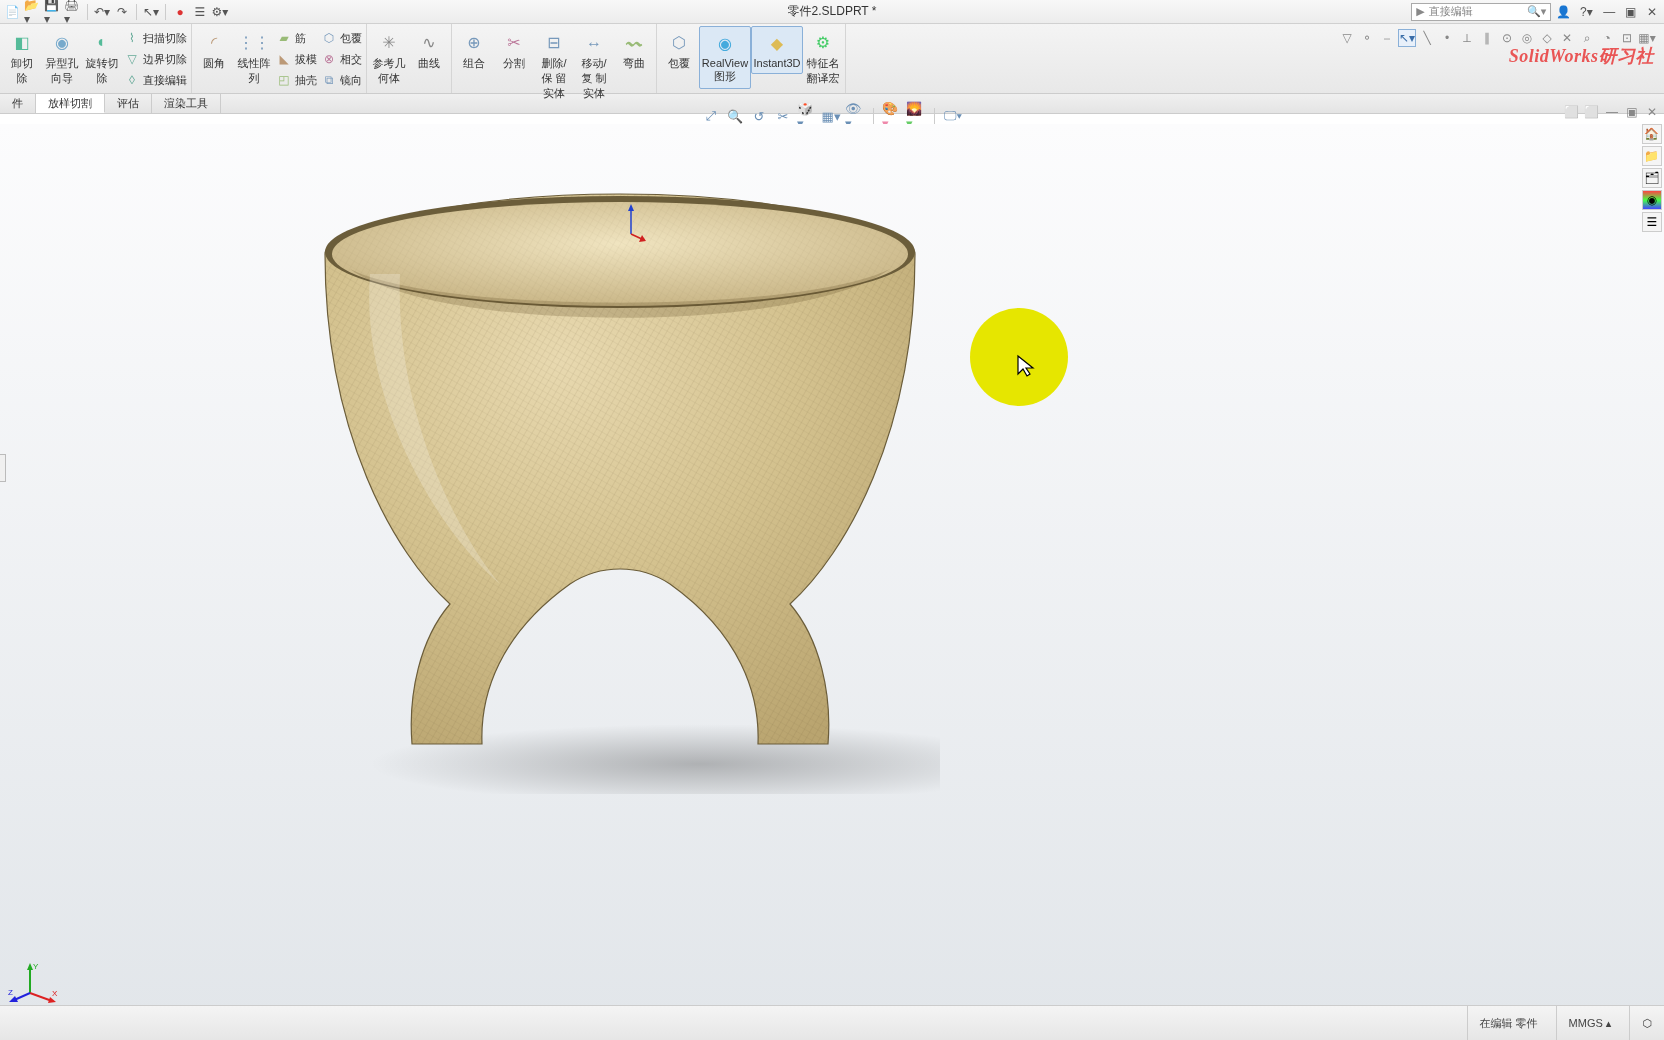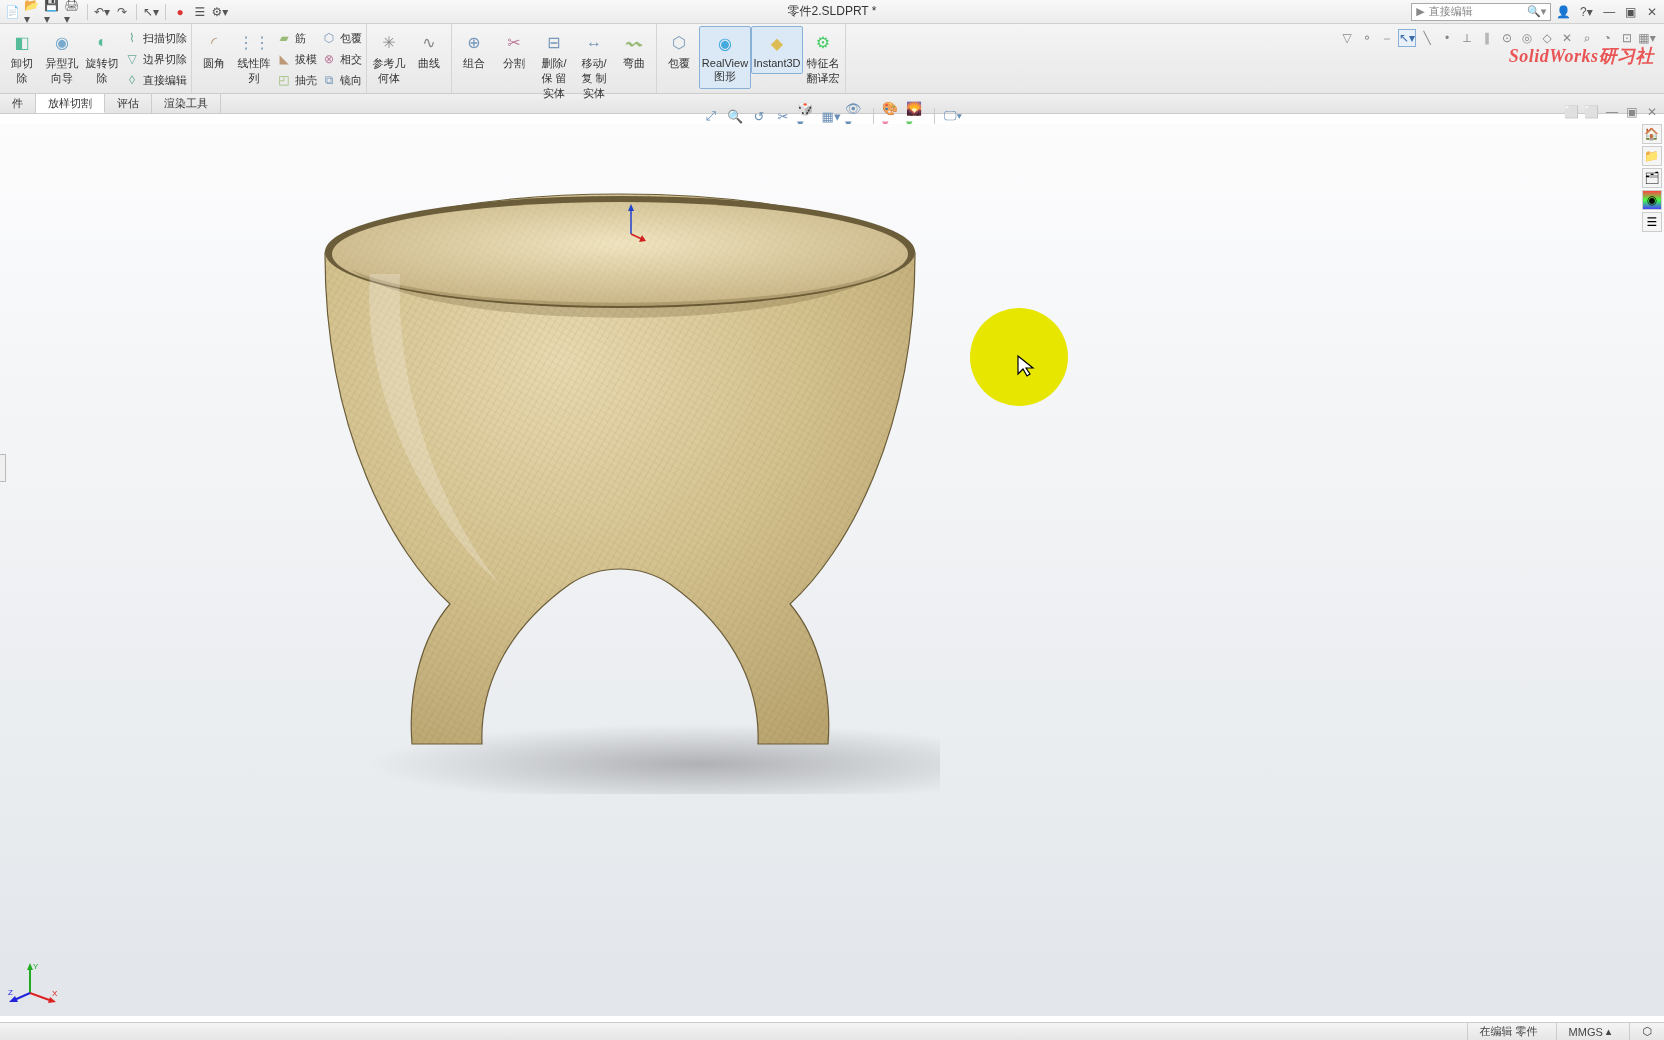--- a/index.html
+++ b/index.html
@@ -57,21 +57,21 @@
 .mini-triad { position:absolute; left: 616px; top: 80px; }
 
 
 .triad { position: absolute; left: 8px; bottom: 10px; width: 50px; height: 45px; }
 
 
 .right-tb { position: absolute; right: 0; top: 124px; width: 22px; display: flex; flex-direction: column; gap: 2px; }
 .right-tb .ritem { width: 20px; height: 20px; display:flex; align-items:center; justify-content:center; font-size: 12px; border:1px solid #ccc; background:#f5f5f5; }
 
 
-.status { position: absolute; left: 0; right: 0; bottom: 0; height: 18px; background: linear-gradient(#f4f4f4,#e6e6e6); border-top: 1px solid #ccc; display:flex; align-items:center; justify-content:flex-end; gap: 18px; padding: 0 12px; font-size: 11px; color:#444; }
+.status { position: absolute; left: 0; right: 0; bottom: 0; height: 35px; background: linear-gradient(#f4f4f4,#e6e6e6); border-top: 1px solid #ccc; display:flex; align-items:center; justify-content:flex-end; gap: 18px; padding: 0 12px; font-size: 11px; color:#444; }
 .status .cell { border-left: 1px solid #ccc; padding-left: 12px; height: 100%; display:flex; align-items:center; }
 
 
 .left-stub { position:absolute; left:0; top:330px; width:6px; height:28px; border:1px solid #bbb; background:#f0f0f0; border-left:none; }
 
 svg { display:block; }
 </style>
 </head>
 <body>
 

